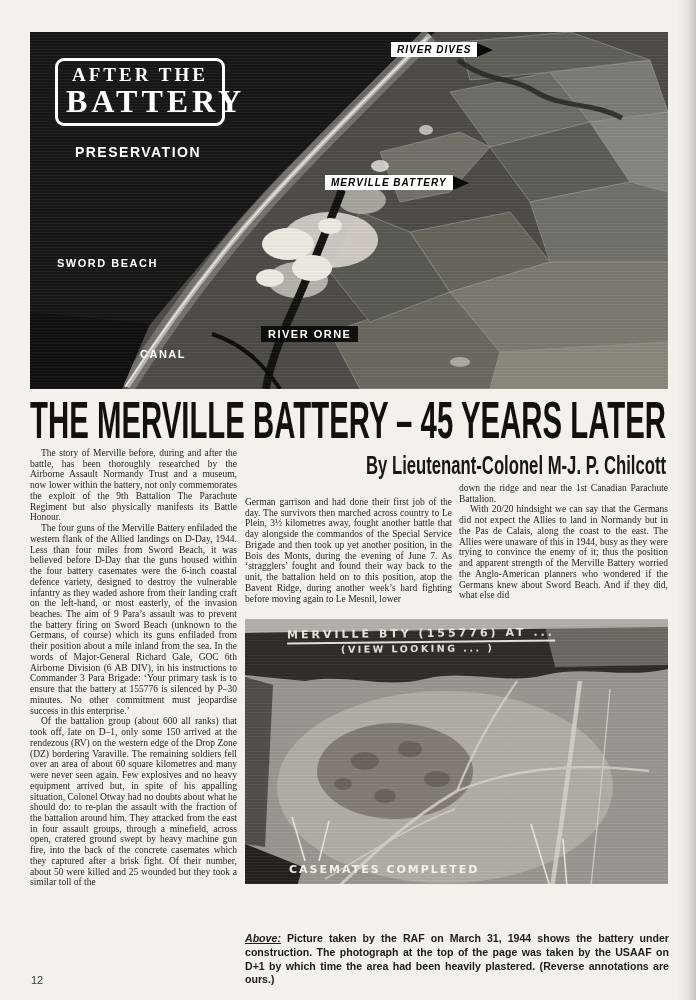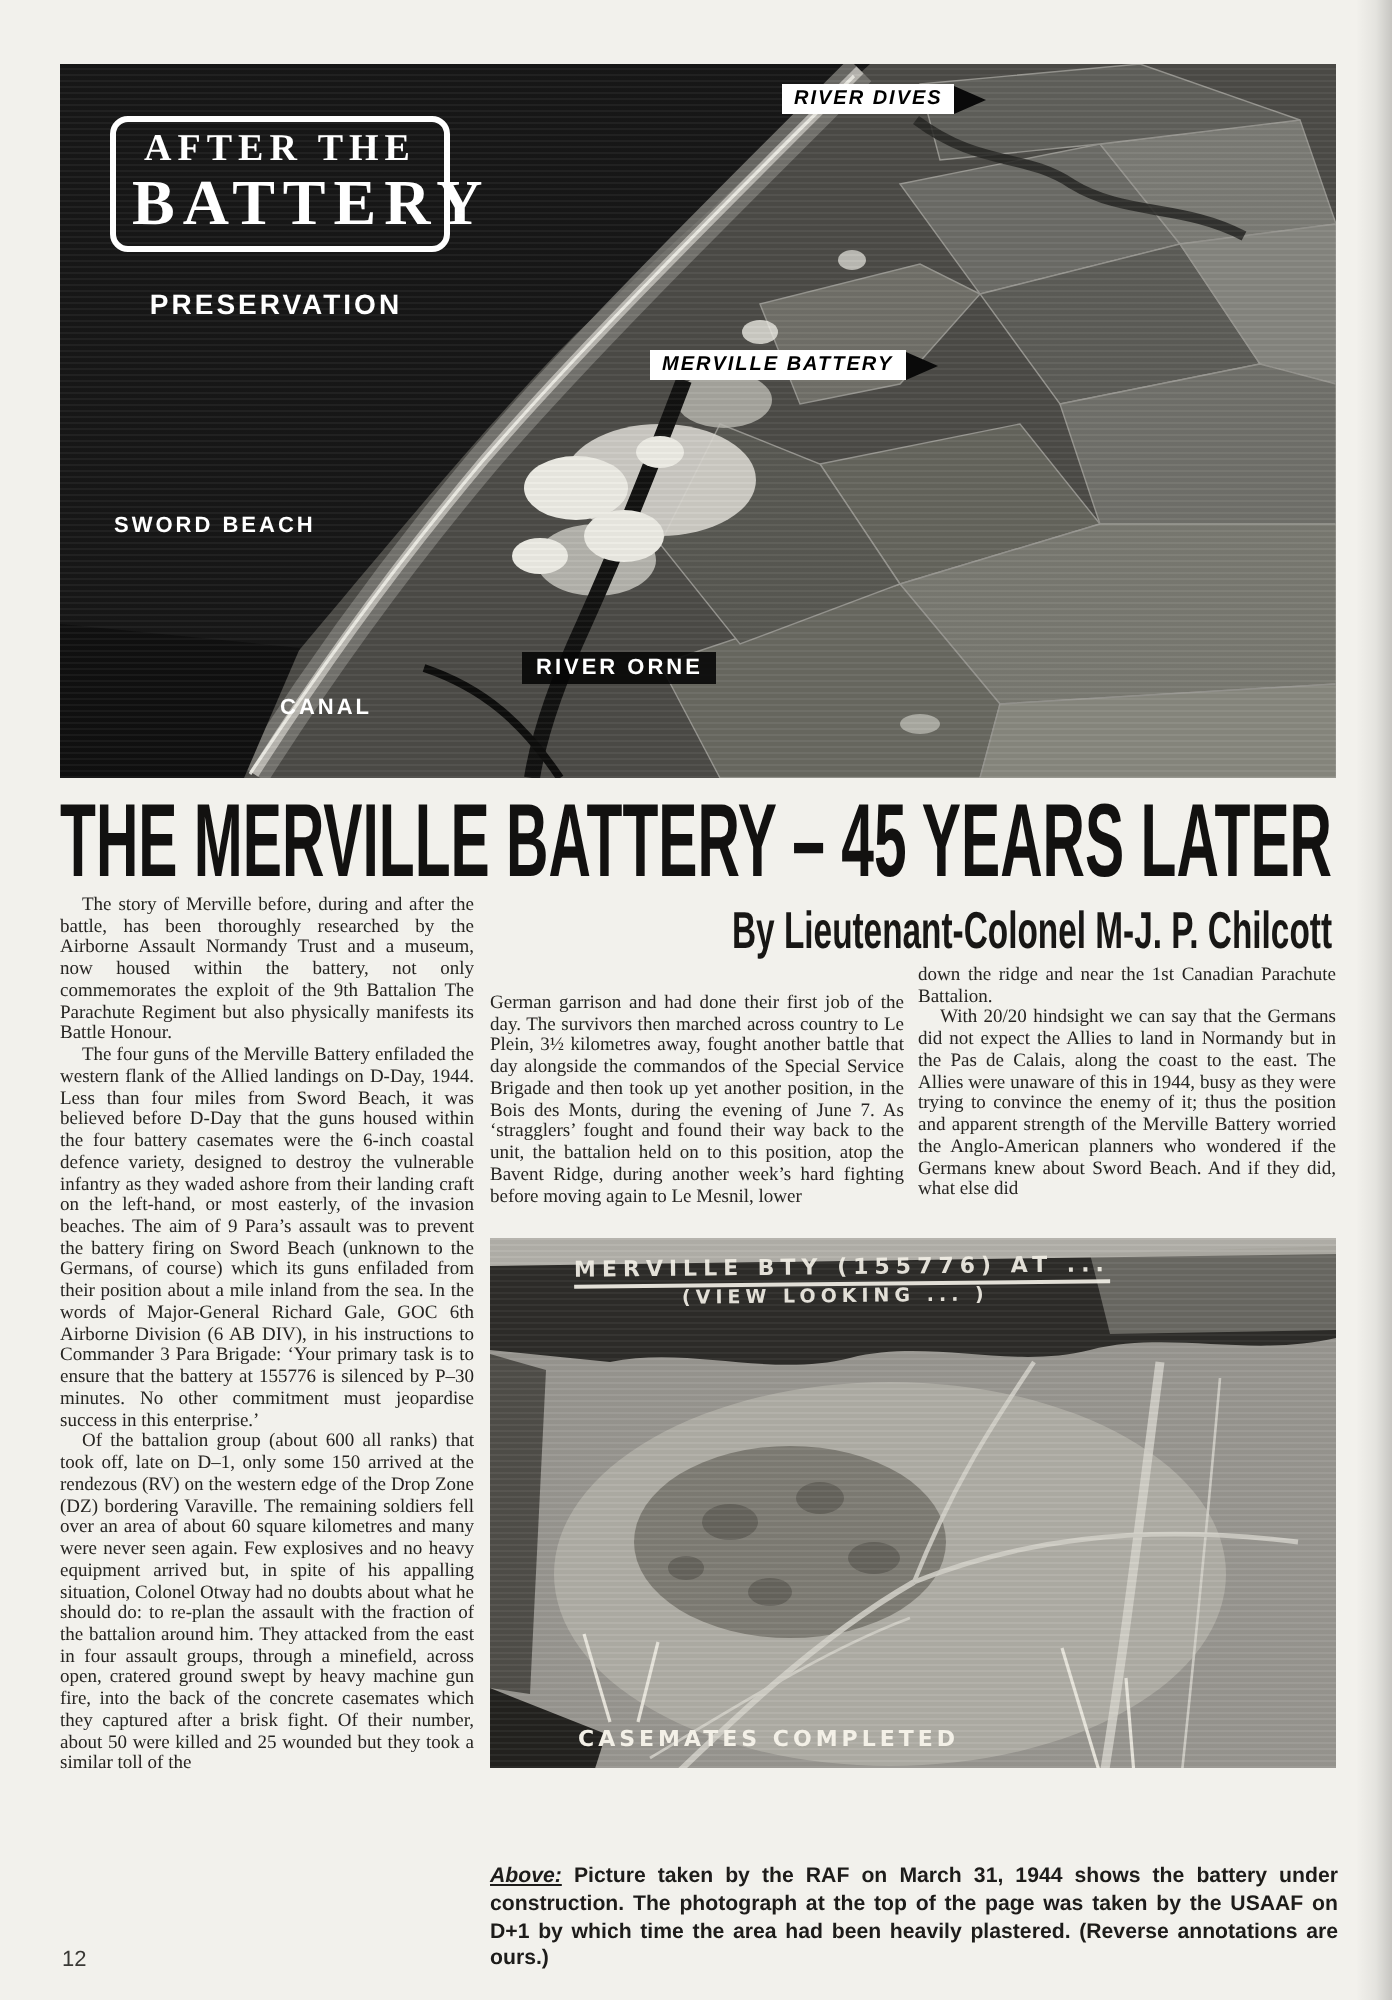--- a/index.html
+++ b/index.html
@@ -136,21 +136,21 @@
       <text x="0" y="42" textLength="636" lengthAdjust="spacingAndGlyphs" font-family="Liberation Sans, sans-serif" font-weight="bold" font-size="52" fill="#121110">THE MERVILLE BATTERY – 45 YEARS LATER</text>
     </svg>
   </div>
   <div class="byline">
     <svg width="428" height="32" viewBox="0 0 428 32">
       <text x="426" y="25" text-anchor="end" textLength="300" lengthAdjust="spacingAndGlyphs" font-family="Liberation Sans, sans-serif" font-weight="bold" font-size="26" fill="#181715">By Lieutenant-Colonel M-J. P. Chilcott</text>
     </svg>
   </div>
 
   <div class="col col-left">
-    <p class="ind">The story of Merville before, during and after the battle, has been thoroughly researched by the Airborne Assault Normandy Trust and a museum, now housed within the battery, not only commemorates the exploit of the 9th Battalion The Parachute Regiment but also physically manifests its Battle Honour.</p>
+    <p class="ind">The story of Merville before, during and after the battle, has been thoroughly researched by the Airborne Assault Normandy Trust and a museum, now lower within the battery, not only commemorates the exploit of the 9th Battalion The Parachute Regiment but also physically manifests its Battle Honour.</p>
     <p class="ind">The four guns of the Merville Battery enfiladed the western flank of the Allied landings on D-Day, 1944. Less than four miles from Sword Beach, it was believed before D-Day that the guns housed within the four battery casemates were the 6-inch coastal defence variety, designed to destroy the vulnerable infantry as they waded ashore from their landing craft on the left-hand, or most easterly, of the invasion beaches. The aim of 9 Para’s assault was to prevent the battery firing on Sword Beach (unknown to the Germans, of course) which its guns enfiladed from their position about a mile inland from the sea. In the words of Major-General Richard Gale, GOC 6th Airborne Division (6 AB DIV), in his instructions to Commander 3 Para Brigade: ‘Your primary task is to ensure that the battery at 155776 is silenced by P–30 minutes. No other commitment must jeopardise success in this enterprise.’</p>
     <p class="ind">Of the battalion group (about 600 all ranks) that took off, late on D–1, only some 150 arrived at the rendezous (RV) on the western edge of the Drop Zone (DZ) bordering Varaville. The remaining soldiers fell over an area of about 60 square kilometres and many were never seen again. Few explosives and no heavy equipment arrived but, in spite of his appalling situation, Colonel Otway had no doubts about what he should do: to re-plan the assault with the fraction of the battalion around him. They attacked from the east in four assault groups, through a minefield, across open, cratered ground swept by heavy machine gun fire, into the back of the concrete casemates which they captured after a brisk fight. Of their number, about 50 were killed and 25 wounded but they took a similar toll of the</p>
   </div>
   <div class="col col-mid">
     <p>German garrison and had done their first job of the day. The survivors then marched across country to Le Plein, 3½ kilometres away, fought another battle that day alongside the commandos of the Special Service Brigade and then took up yet another position, in the Bois des Monts, during the evening of June 7. As ‘stragglers’ fought and found their way back to the unit, the battalion held on to this position, atop the Bavent Ridge, during another week’s hard fighting before moving again to Le Mesnil, lower</p>
   </div>
   <div class="col col-right">
     <p>down the ridge and near the 1st Canadian Parachute Battalion.</p>
     <p class="ind">With 20/20 hindsight we can say that the Germans did not expect the Allies to land in Normandy but in the Pas de Calais, along the coast to the east. The Allies were unaware of this in 1944, busy as they were trying to convince the enemy of it; thus the position and apparent strength of the Merville Battery worried the Anglo-American planners who wondered if the Germans knew about Sword Beach. And if they did, what else did</p>
   </div>

